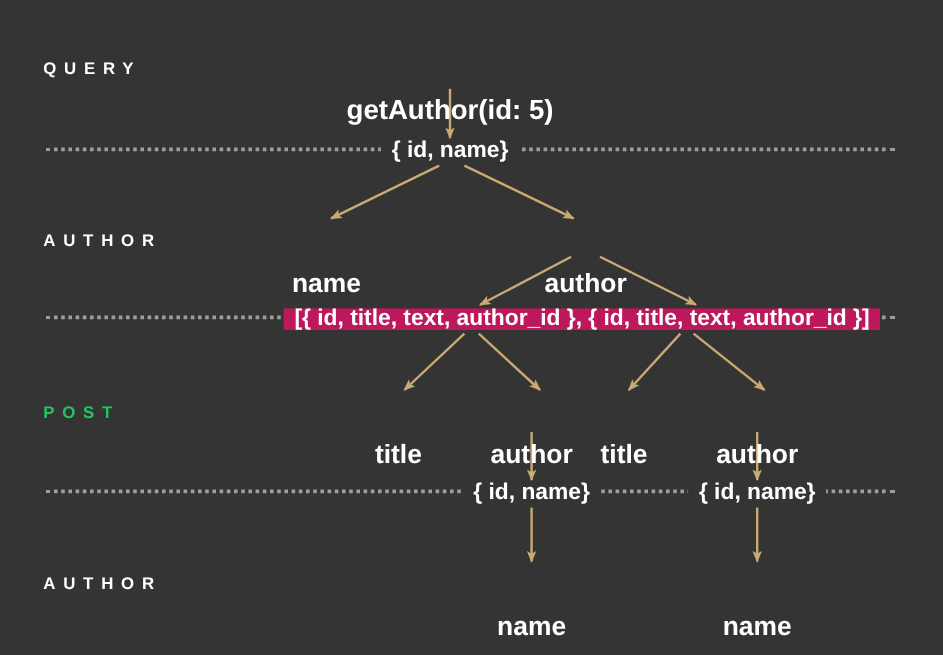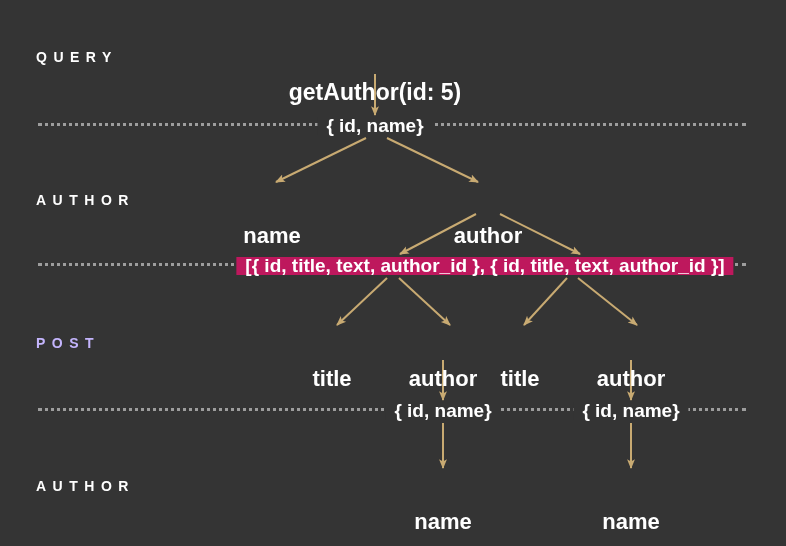--- a/index.html
+++ b/index.html
@@ -85,21 +85,21 @@
       <line x1="578" y1="278" x2="637" y2="325" stroke="#c8aa72" stroke-width="2" marker-end="url(#ah)"></line>
       <line x1="443" y1="360" x2="443" y2="400" stroke="#c8aa72" stroke-width="2" marker-end="url(#ah)"></line>
       <line x1="631" y1="360" x2="631" y2="400" stroke="#c8aa72" stroke-width="2" marker-end="url(#ah)"></line>
       <line x1="443" y1="423" x2="443" y2="468" stroke="#c8aa72" stroke-width="2" marker-end="url(#ah)"></line>
       <line x1="631" y1="423" x2="631" y2="468" stroke="#c8aa72" stroke-width="2" marker-end="url(#ah)"></line>
     </svg>
 
   <div>
       <div class="row-label" style="left: 36px; top: 57px; color: rgb(255, 255, 255);">QUERY</div>
       <div class="row-label" style="left: 36px; top: 200px; color: rgb(255, 255, 255);">AUTHOR</div>
-      <div class="row-label" style="left: 36px; top: 343px; color: #c4b5fd;">POST</div>
+      <div class="row-label" style="left: 36px; top: 343px; color: #22c55e;">POST</div>
       <div class="row-label" style="left: 36px; top: 486px; color: rgb(255, 255, 255);">AUTHOR</div>
     </div>
   <div>
       <div class="divider" style="left: 38px; top: 126px; width: 708px; border-top-color: rgb(157, 157, 157);"></div>
       <div class="divider" style="left: 38px; top: 266px; width: 708px; border-top-color: rgb(157, 157, 157);"></div>
       <div class="divider" style="left: 38px; top: 411px; width: 708px; border-top-color: rgb(157, 157, 157);"></div>
     </div>
   <div>
       <div class="node root" style="left: 375px; top: 56px; color: rgb(255, 255, 255);">getAuthor(id: 5)</div>
       <div class="node" style="left: 272px; top: 200px; color: rgb(255, 255, 255);">name</div>

